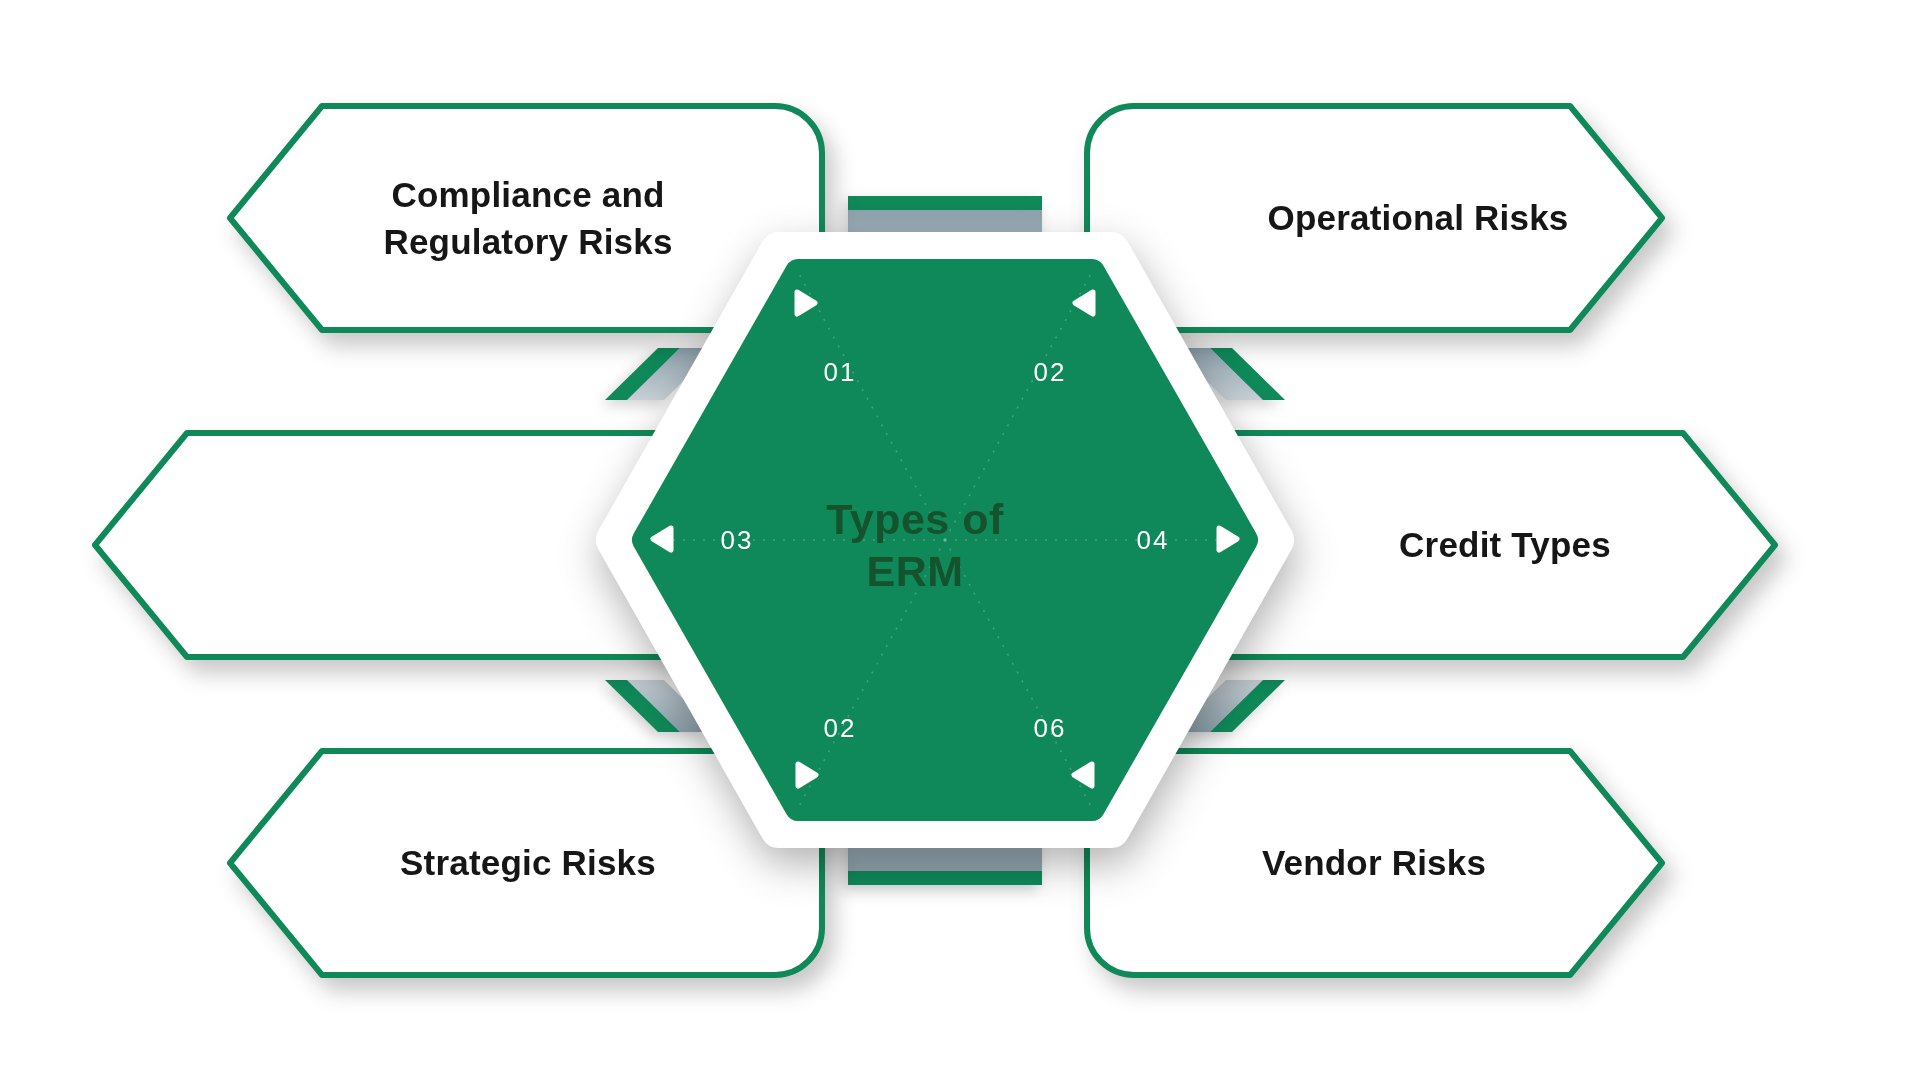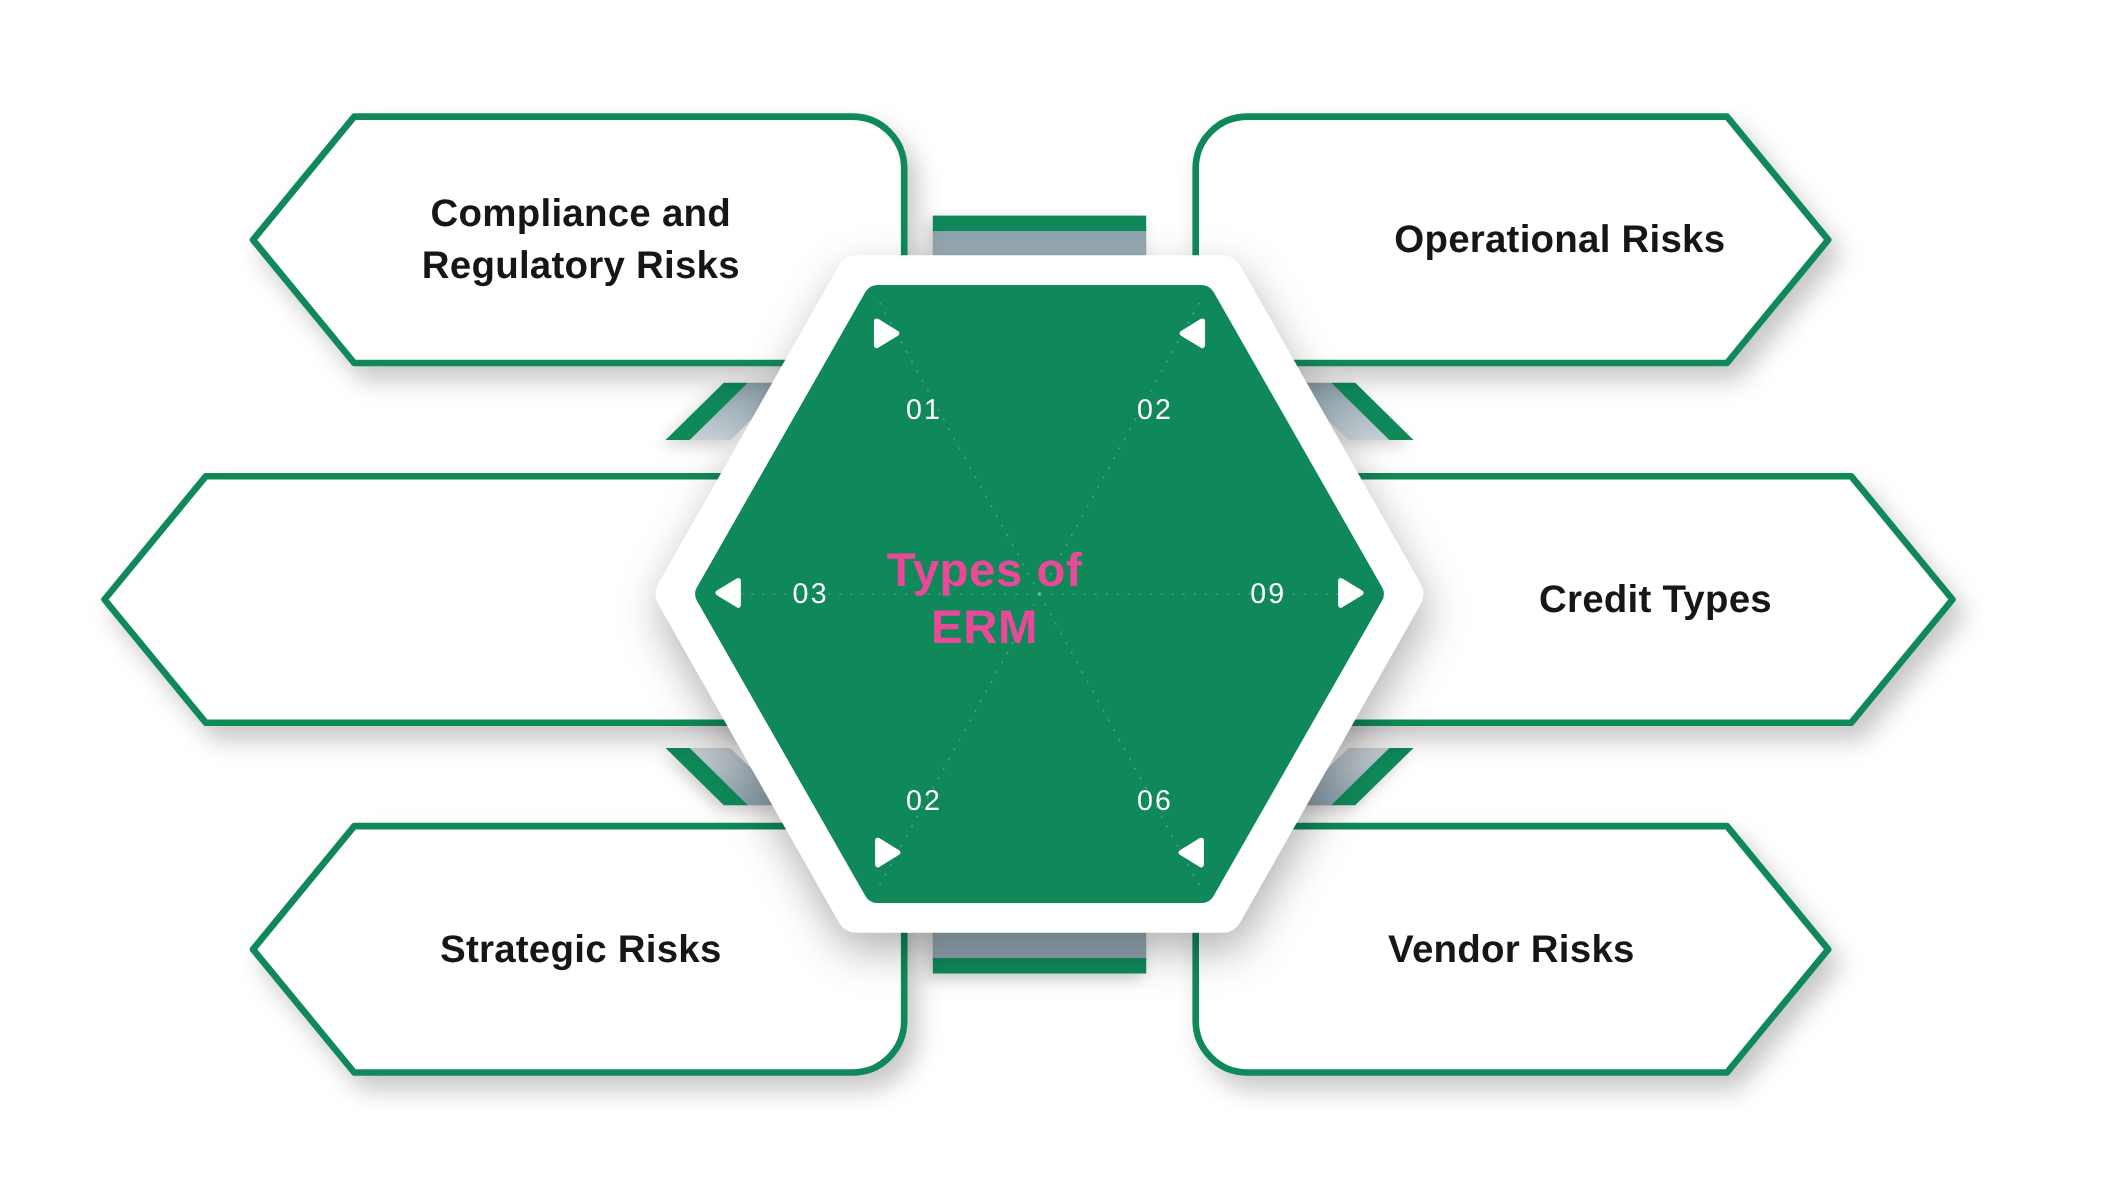--- a/index.html
+++ b/index.html
@@ -11,22 +11,22 @@
   .stage svg{position:absolute;left:0;top:0;}
   .g-connectors{filter:drop-shadow(-4px 5px 7px rgba(0,0,0,0.18));}
   .g-boxes{filter:drop-shadow(9px 13px 11px rgba(0,0,0,0.22));}
   .g-hex{filter:drop-shadow(3px 16px 20px rgba(0,0,0,0.30));}
   .label{
     position:absolute;transform:translate(-50%,-50%);
     text-align:center;font-weight:bold;font-size:35px;line-height:1.35;
     color:#161616;letter-spacing:0.2px;white-space:nowrap;
   }
   .hex-title{
-    position:absolute;left:895px;top:545px;transform:translate(-50%,-50%);
-    text-align:center;color:#ec4899;font-weight:bold;font-size:43px;line-height:1.22;
+    position:absolute;left:915px;top:545px;transform:translate(-50%,-50%);
+    text-align:center;color:#14532d;font-weight:bold;font-size:43px;line-height:1.22;
     letter-spacing:0.5px;white-space:nowrap;
   }
   .hex-num{
     position:absolute;transform:translate(-50%,-50%);
     color:#ffffff;font-size:26px;font-weight:400;letter-spacing:2px;white-space:nowrap;
   }
 </style>
 </head>
 <body>
 
@@ -126,17 +126,17 @@
   </div>
 
   <div class="hex-title">
     <div>Types of</div>
     <div>ERM</div>
   </div>
 
   <div class="hex-num" style="left:840px;top:372px;">01</div>
   <div class="hex-num" style="left:1050px;top:372px;">02</div>
   <div class="hex-num" style="left:737px;top:540px;">03</div>
-  <div class="hex-num" style="left:1153px;top:540px;">09</div>
+  <div class="hex-num" style="left:1153px;top:540px;">04</div>
   <div class="hex-num" style="left:840px;top:728px;">02</div>
   <div class="hex-num" style="left:1050px;top:728px;">06</div>
 
 </div>
 
 </body></html>

